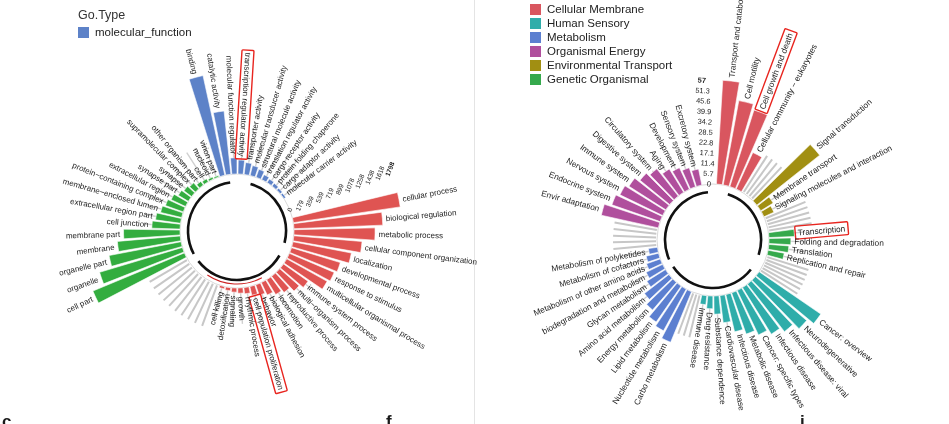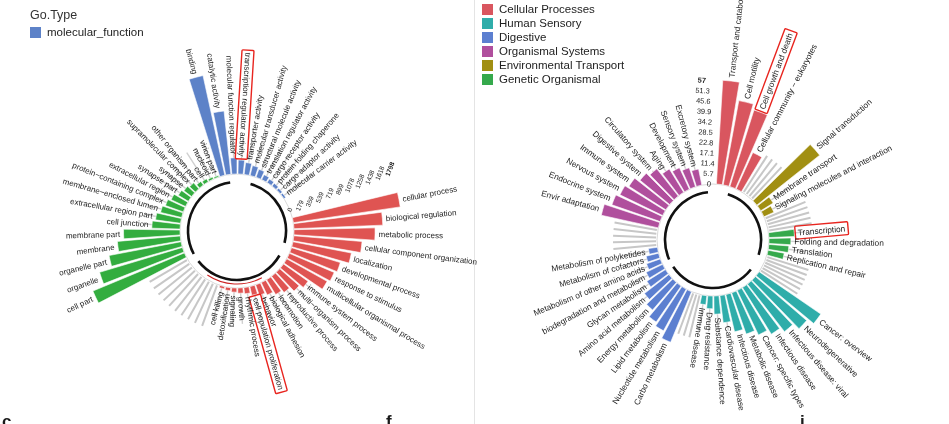--- a/index.html
+++ b/index.html
@@ -1,21 +1,21 @@
 <!DOCTYPE html>
 <html><head>
 <meta charset="utf-8">
 <style>
   html,body{margin:0;padding:0;}
   body{
     width:949px;height:424px;position:relative;overflow:hidden;
     background:#ffffff;font-family:"Liberation Sans", sans-serif;
   }
   #divider{position:absolute;top:0;bottom:0;width:1px;}
-  .legend{position:absolute;z-index:5;}
+  .legend{position:absolute;z-index:5;margin-left:48px;}
   .legend-title{font-size:12.5px;color:#333;margin-bottom:3px;}
   .legend-item{display:flex;align-items:center;height:14px;font-size:11.5px;color:#222;}
   .legend-swatch{width:11px;height:11px;margin-right:6px;flex:0 0 auto;}
   #go-legend{left:30px;top:8px;}
   #kegg-legend{left:482px;top:2px;}
   .caption-frag{position:absolute;top:412px;font-size:17px;font-weight:bold;color:#1a1a1a;}
   svg{position:absolute;left:0;top:0;}
   text{fill:#1c1c1c;}
 </style>
 </head>
@@ -30,33 +30,33 @@
         <span class="legend-swatch" style="background: rgb(93, 130, 200);"></span>
         <span>molecular_function</span>
       </div>
     </div>
 </div>
 
 <div id="kegg-legend" class="legend">
   <div class="legend-items">
       <div class="legend-item">
         <span class="legend-swatch" style="background: rgb(217, 86, 95);"></span>
-        <span>Cellular Processes</span>
+        <span>Cellular Membrane</span>
       </div>
       <div class="legend-item">
         <span class="legend-swatch" style="background: rgb(47, 173, 170);"></span>
         <span>Human Sensory</span>
       </div>
       <div class="legend-item">
         <span class="legend-swatch" style="background: rgb(92, 127, 208);"></span>
-        <span>Digestive</span>
+        <span>Metabolism</span>
       </div>
       <div class="legend-item">
         <span class="legend-swatch" style="background: rgb(176, 79, 157);"></span>
-        <span>Organismal Systems</span>
+        <span>Organismal Energy</span>
       </div>
       <div class="legend-item">
         <span class="legend-swatch" style="background: rgb(161, 143, 18);"></span>
         <span>Environmental Transport</span>
       </div>
       <div class="legend-item">
         <span class="legend-swatch" style="background: rgb(53, 169, 76);"></span>
         <span>Genetic Organismal</span>
       </div>
     </div>

